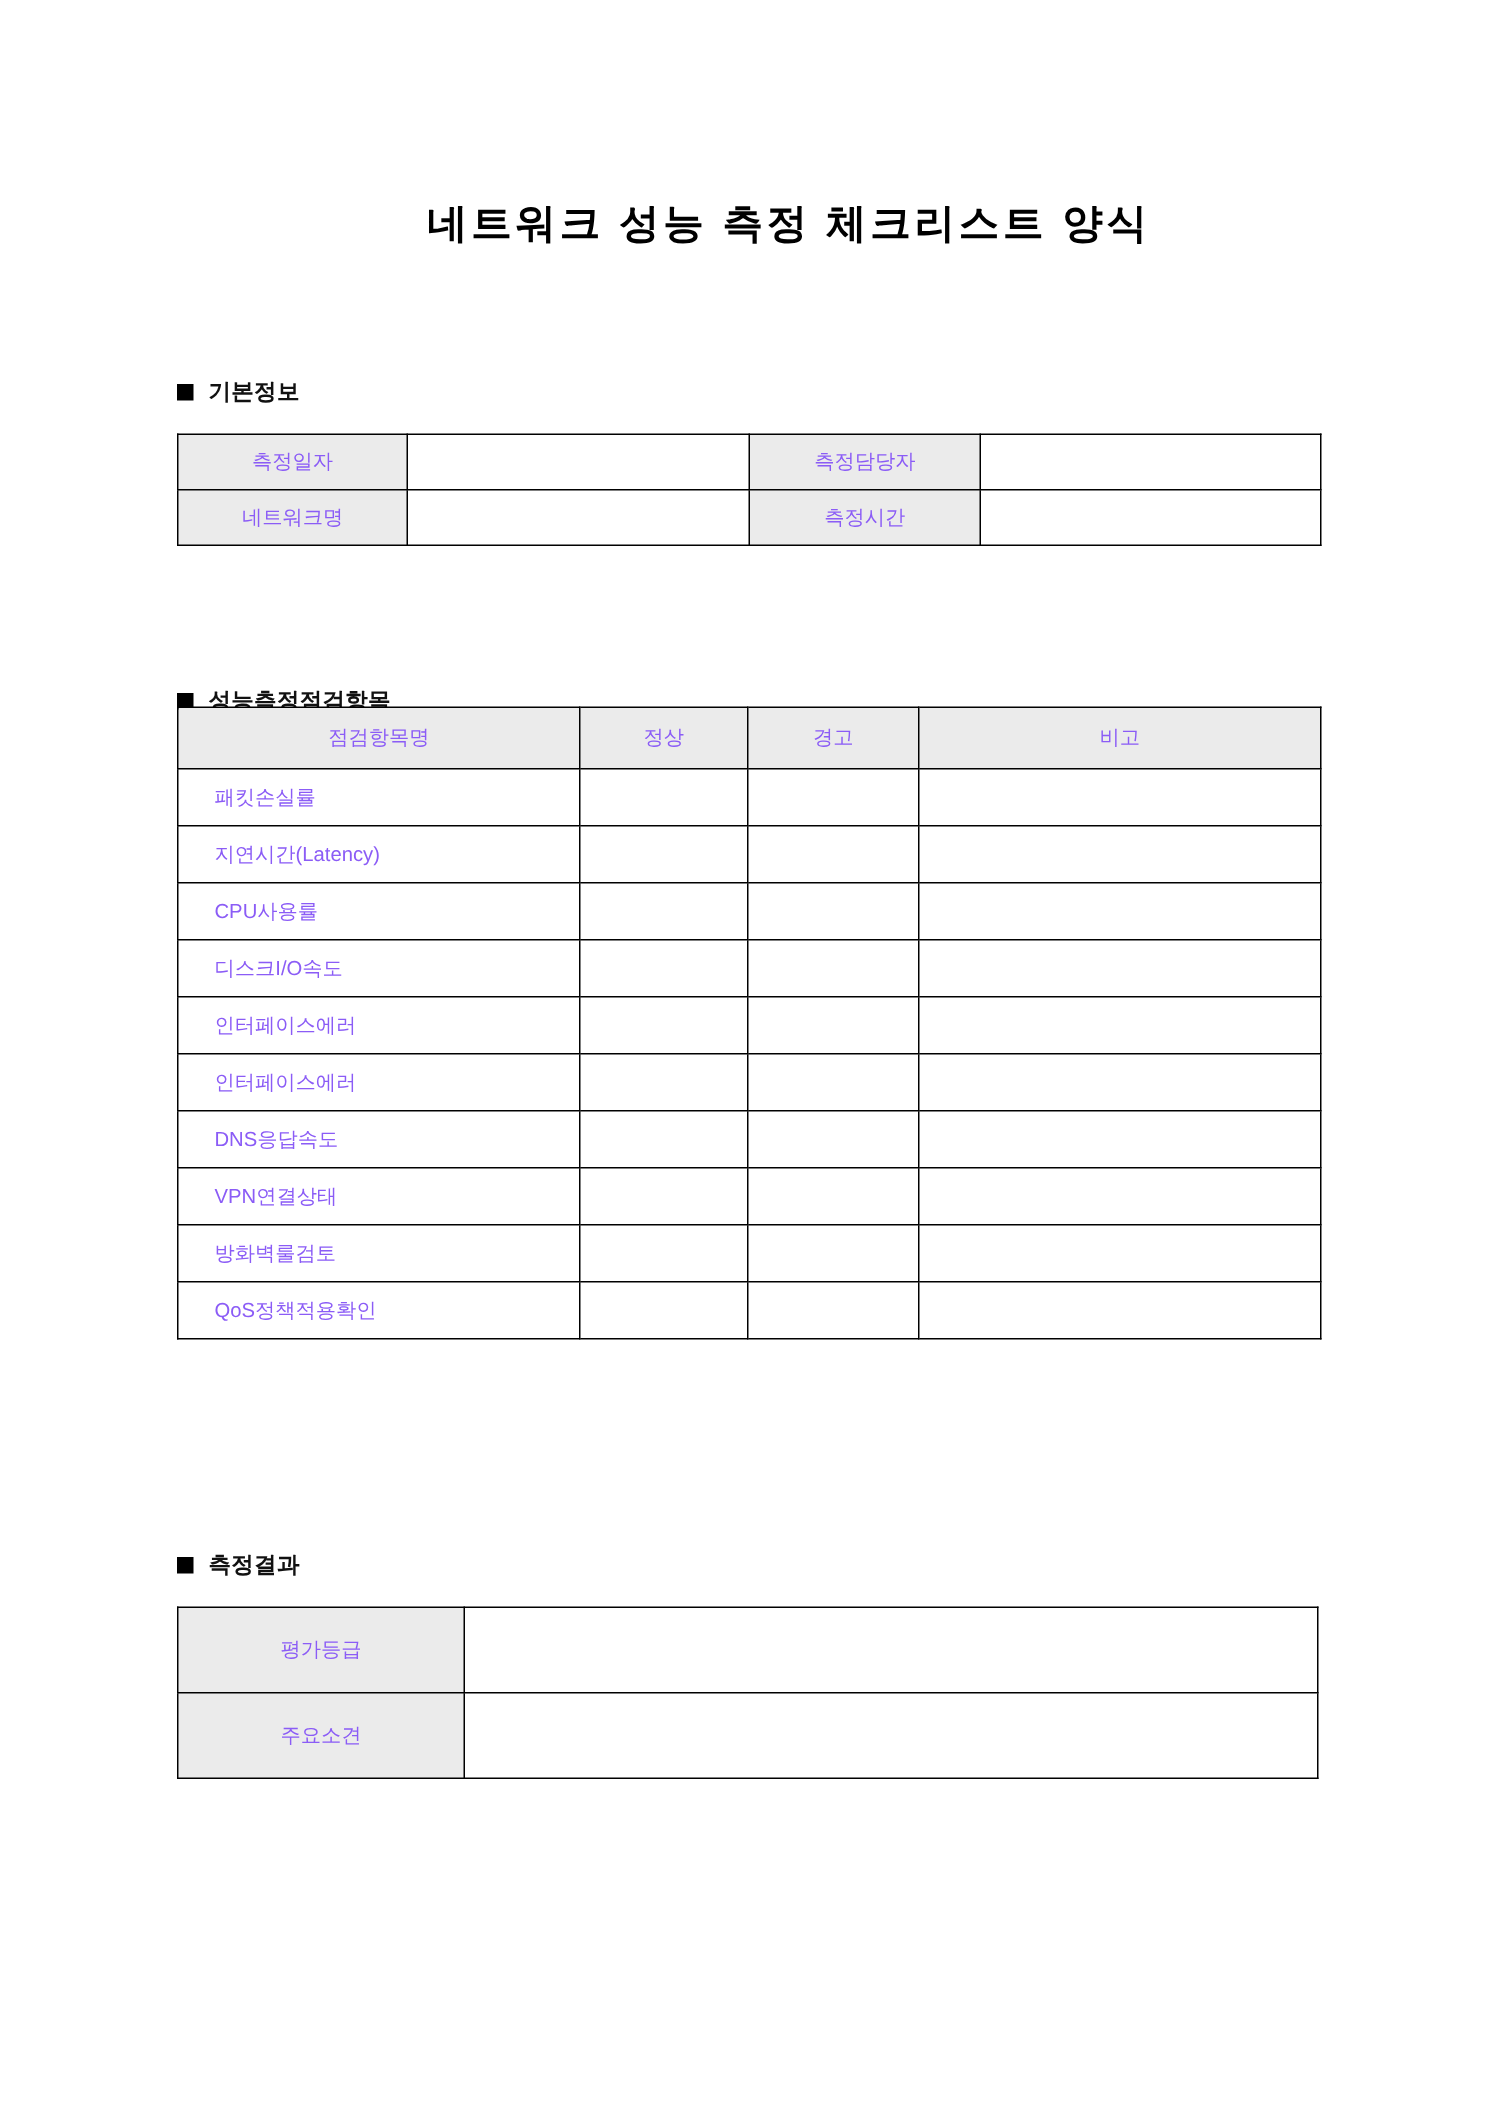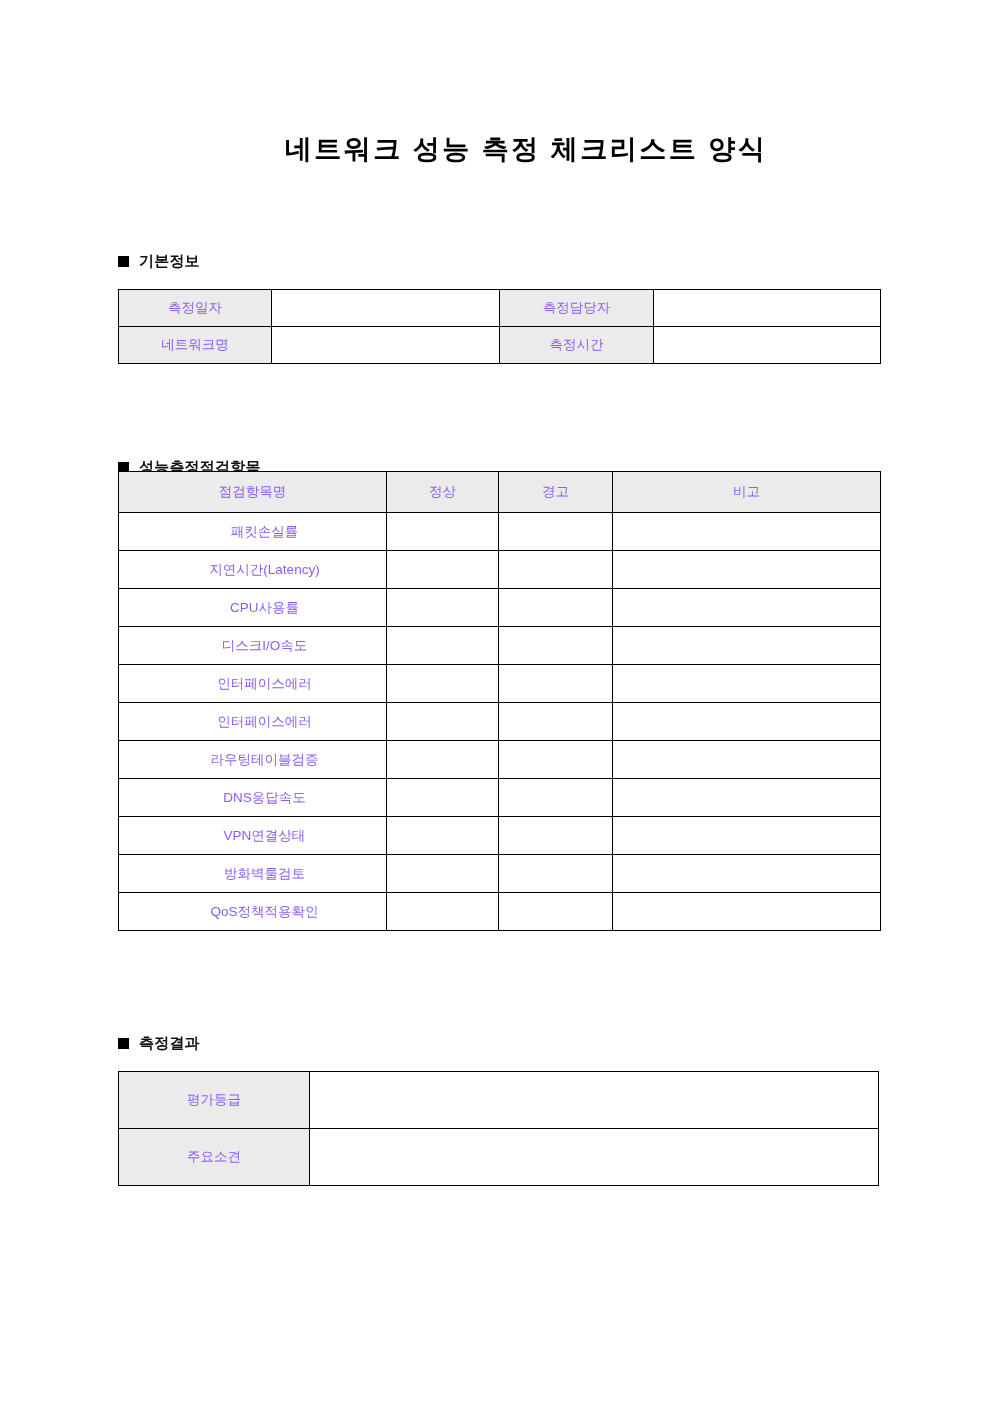--- a/index.html
+++ b/index.html
@@ -108,21 +108,21 @@
     top: 471px;
     width: 758px;
   }
   #table-items th { height: 40px; font-size: 13.5px; }
   #table-items td { height: 37px; }
   #table-items .col-name   { width: 267px; }
   #table-items .col-ok     { width: 111px; font-family: Liberation Mono, monospace; }
   #table-items .col-warn   { width: 113px; }
   #table-items .col-note   { width: 267px; }
   #table-items td.item-name {
-    text-align: center;
+    text-align: left;
     padding-left: 24px;
     font-size: 13.5px;
   }
 
   
   #table-result {
     left: 118px;
     top: 1071px;
     width: 758px;
   }
@@ -204,26 +204,20 @@
         <td></td>
         <td></td>
       </tr>
       <tr>
         <td class="item-name">인터페이스에러</td>
         <td></td>
         <td></td>
         <td></td>
       </tr>
       <tr>
-        <td class="item-name">라우팅테이블검증</td>
-        <td></td>
-        <td></td>
-        <td></td>
-      </tr>
-      <tr>
         <td class="item-name">DNS응답속도</td>
         <td></td>
         <td></td>
         <td></td>
       </tr>
       <tr>
         <td class="item-name">VPN연결상태</td>
         <td></td>
         <td></td>
         <td></td>

